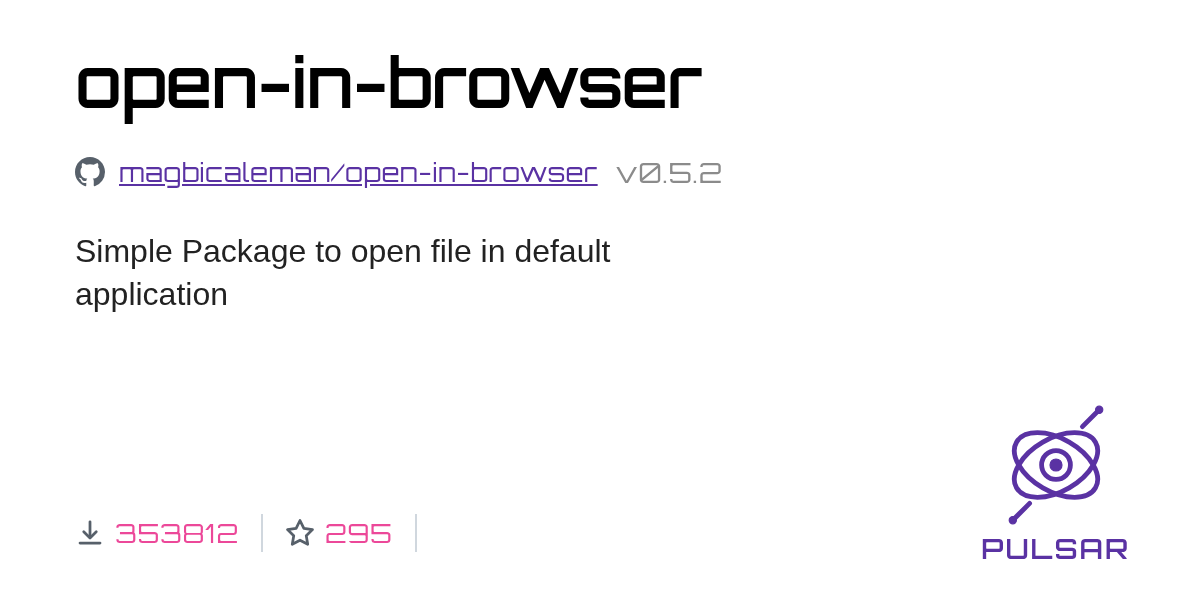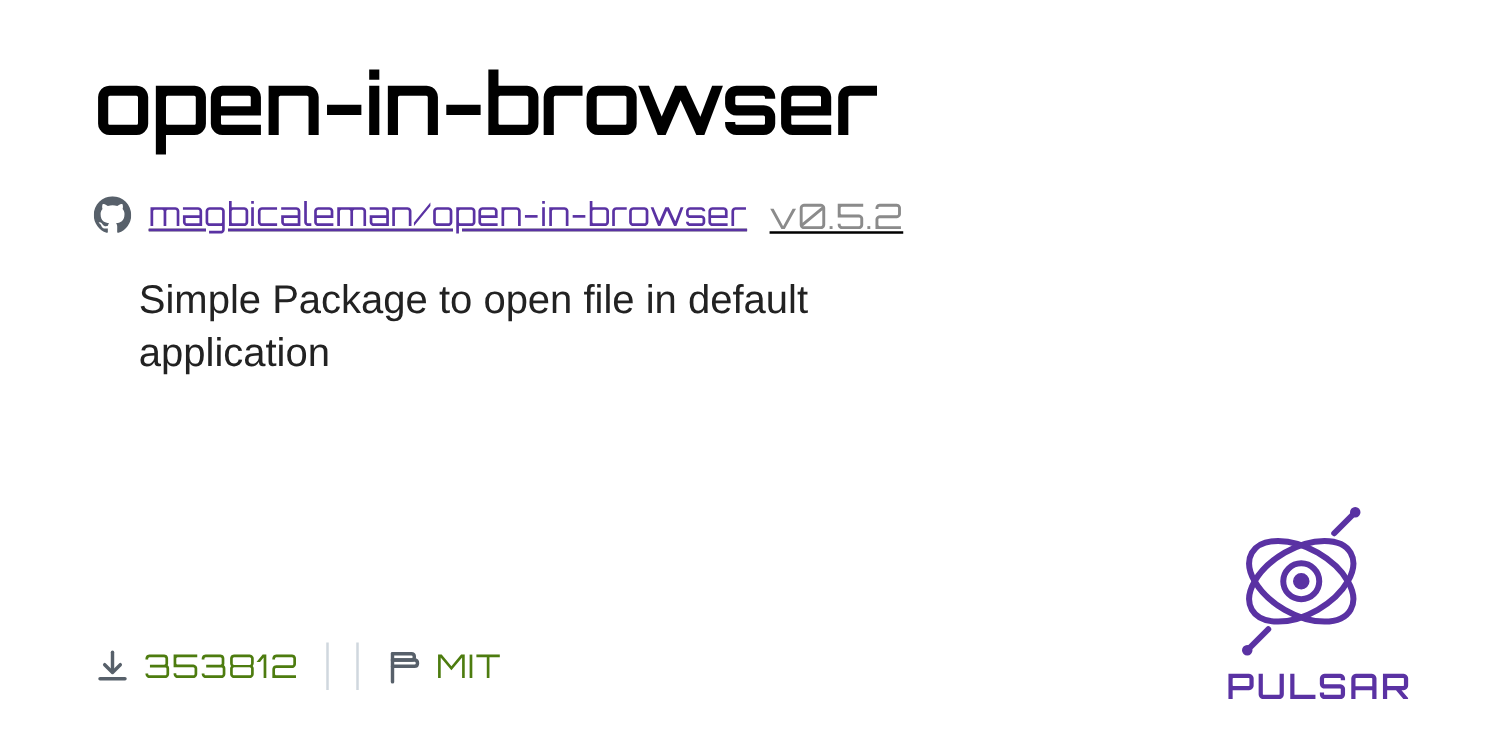--- a/index.html
+++ b/index.html
@@ -18,22 +18,21 @@
       color: #000000;
       letter-spacing: -1px;
       line-height: 1.1;
       margin-bottom: 35px;
       font-stretch: expanded;
     }
     .repo-row {
       display: flex;
       align-items: center;
       gap: 14px;
-      margin-bottom: 28px;
-      text-decoration: underline;
+      margin-bottom: 40px;
     }
     .github-icon {
       width: 30px;
       height: 30px;
       color: #57606a;
       flex-shrink: 0;
     }
     .repo-link {
       font-family: "Orbitron", "Exo", "Segoe UI", sans-serif;
       font-size: 26px;
@@ -48,21 +47,20 @@
       margin-left: 4px;
       letter-spacing: 0.5px;
     }
     .description {
       font-family: "Helvetica Neue", Arial, sans-serif;
       font-size: 32px;
       color: #222222;
       line-height: 1.35;
       max-width: 680px;
       font-weight: 400;
-      margin-left: 36px;
     }
     .stats-row {
       position: absolute;
       bottom: 48px;
       left: 75px;
       display: flex;
       align-items: center;
       gap: 22px;
     }
     .stat-item {
@@ -71,35 +69,35 @@
       gap: 10px;
     }
     .stat-icon {
       width: 30px;
       height: 30px;
       color: #57606a;
     }
     .stat-value {
       font-family: "Orbitron", "Exo", "Segoe UI", sans-serif;
       font-size: 26px;
-      color: #4d7c0f;
+      color: #ec4899;
       letter-spacing: 1px;
     }
     .divider {
       width: 2px;
       height: 38px;
       background: #d0d7de;
     }
     .brand {
       position: absolute;
       bottom: 34px;
       right: 70px;
       display: flex;
       flex-direction: column;
-      align-items: flex-start;
+      align-items: center;
       gap: 6px;
     }
     .brand-logo {
       width: 120px;
       height: 120px;
       color: #5a32a3;
     }
     .brand-name {
       font-family: "Orbitron", "Exo", "Segoe UI", sans-serif;
       font-size: 28px;
@@ -130,31 +128,29 @@
     <span class="stat-icon">
       <svg viewBox="0 0 24 24" fill="none" stroke="currentColor" stroke-width="2.2" stroke-linecap="round" stroke-linejoin="round">
           <path d="M12 3v12"></path>
           <path d="M7 11l5 5 5-5"></path>
           <path d="M4 20h16"></path>
         </svg>
     </span>
     <span class="stat-value">353812</span>
   </div>
   <div class="divider"></div>
-  <div class="divider"></div>
   <div class="stat-item">
     <span class="stat-icon">
       <svg viewBox="0 0 24 24" fill="none" stroke="currentColor" stroke-width="2.2" stroke-linecap="round" stroke-linejoin="round">
-          <path d="M4 22V4"></path>
-          <path d="M4 4h12c1 0 2 .5 2 2s-1 2-2 2H4"></path>
-          <path d="M4 8h14c1 0 2 .5 2 2s-1 2-2 2H4"></path>
+          <polygon points="12 2 15.09 8.26 22 9.27 17 14.14 18.18 21.02 12 17.77 5.82 21.02 7 14.14 2 9.27 8.91 8.26 12 2"></polygon>
         </svg>
     </span>
-    <span class="stat-value">MIT</span>
+    <span class="stat-value">295</span>
   </div>
+  <div class="divider"></div>
 </div>
 
 <div class="brand">
   <span class="brand-logo">
     <svg viewBox="0 0 100 100" fill="none" stroke="currentColor">
       <ellipse cx="50" cy="50" rx="38" ry="22" stroke-width="4" transform="rotate(30 50 50)"></ellipse>
       <ellipse cx="50" cy="50" rx="38" ry="22" stroke-width="4" transform="rotate(-30 50 50)"></ellipse>
       <circle cx="50" cy="50" r="12" stroke-width="4"></circle>
       <circle cx="50" cy="50" r="5" fill="currentColor"></circle>
       <line x1="72" y1="18" x2="85" y2="5" stroke-width="4" stroke-linecap="round"></line>

